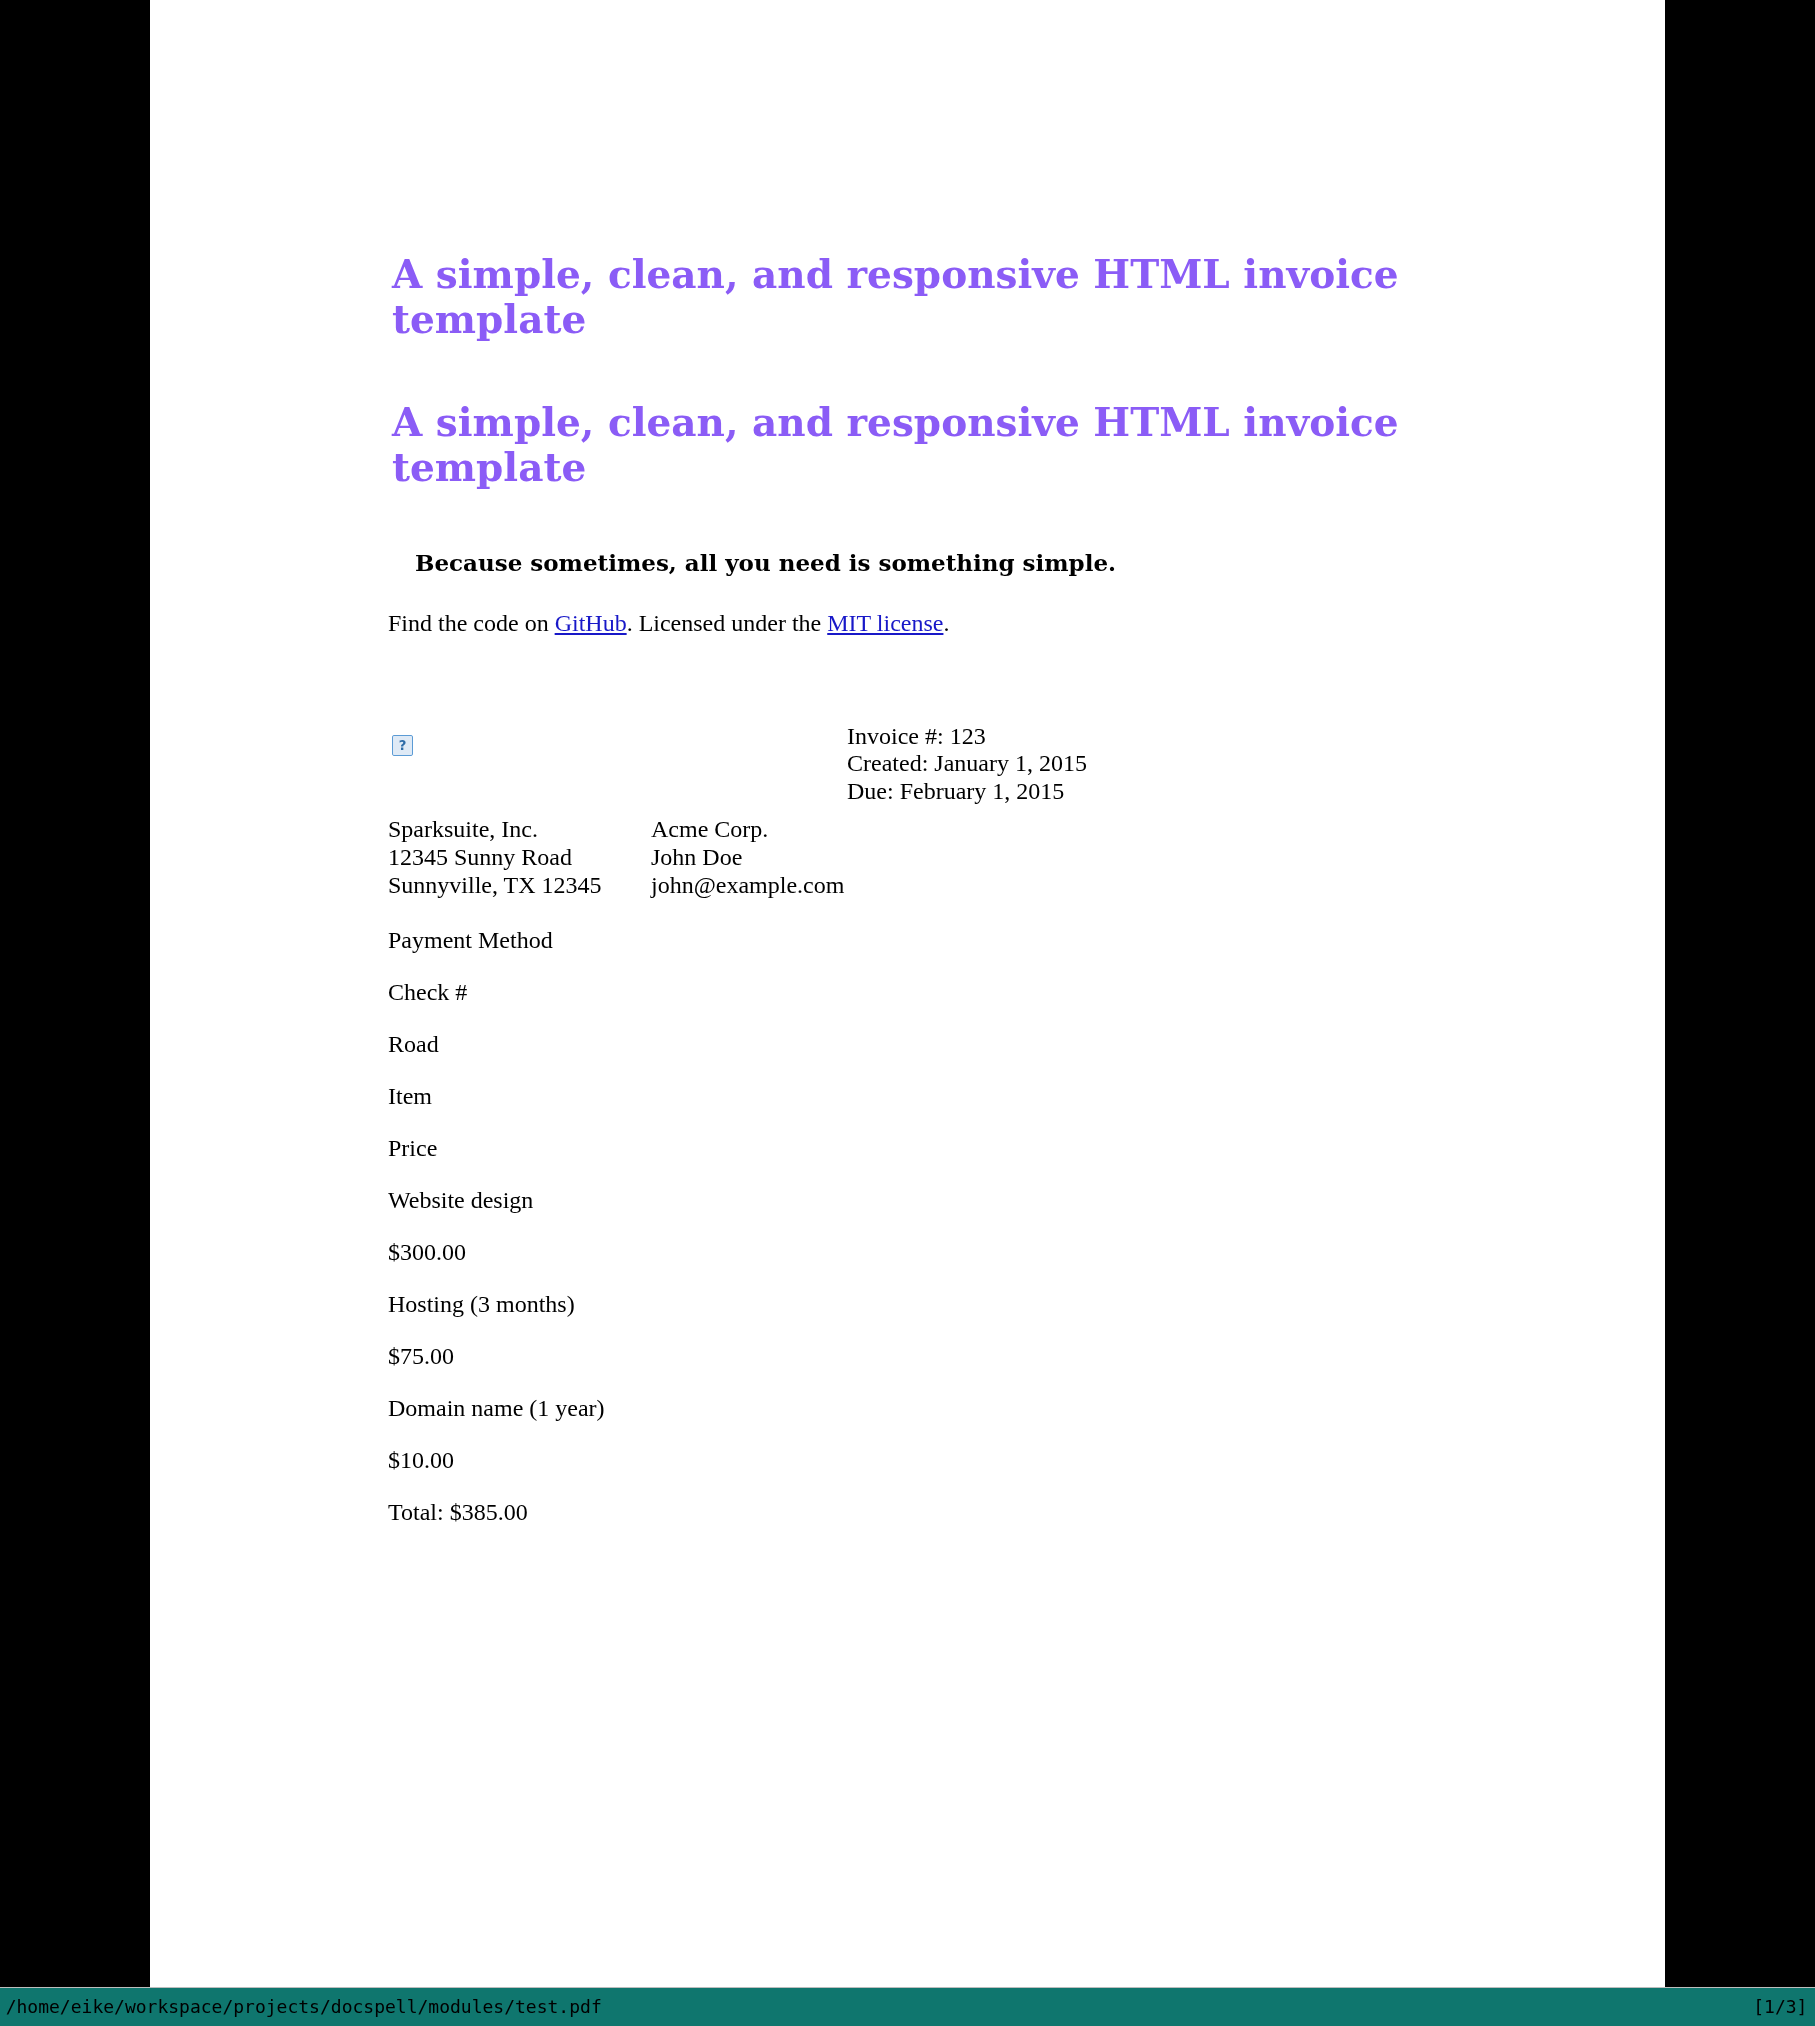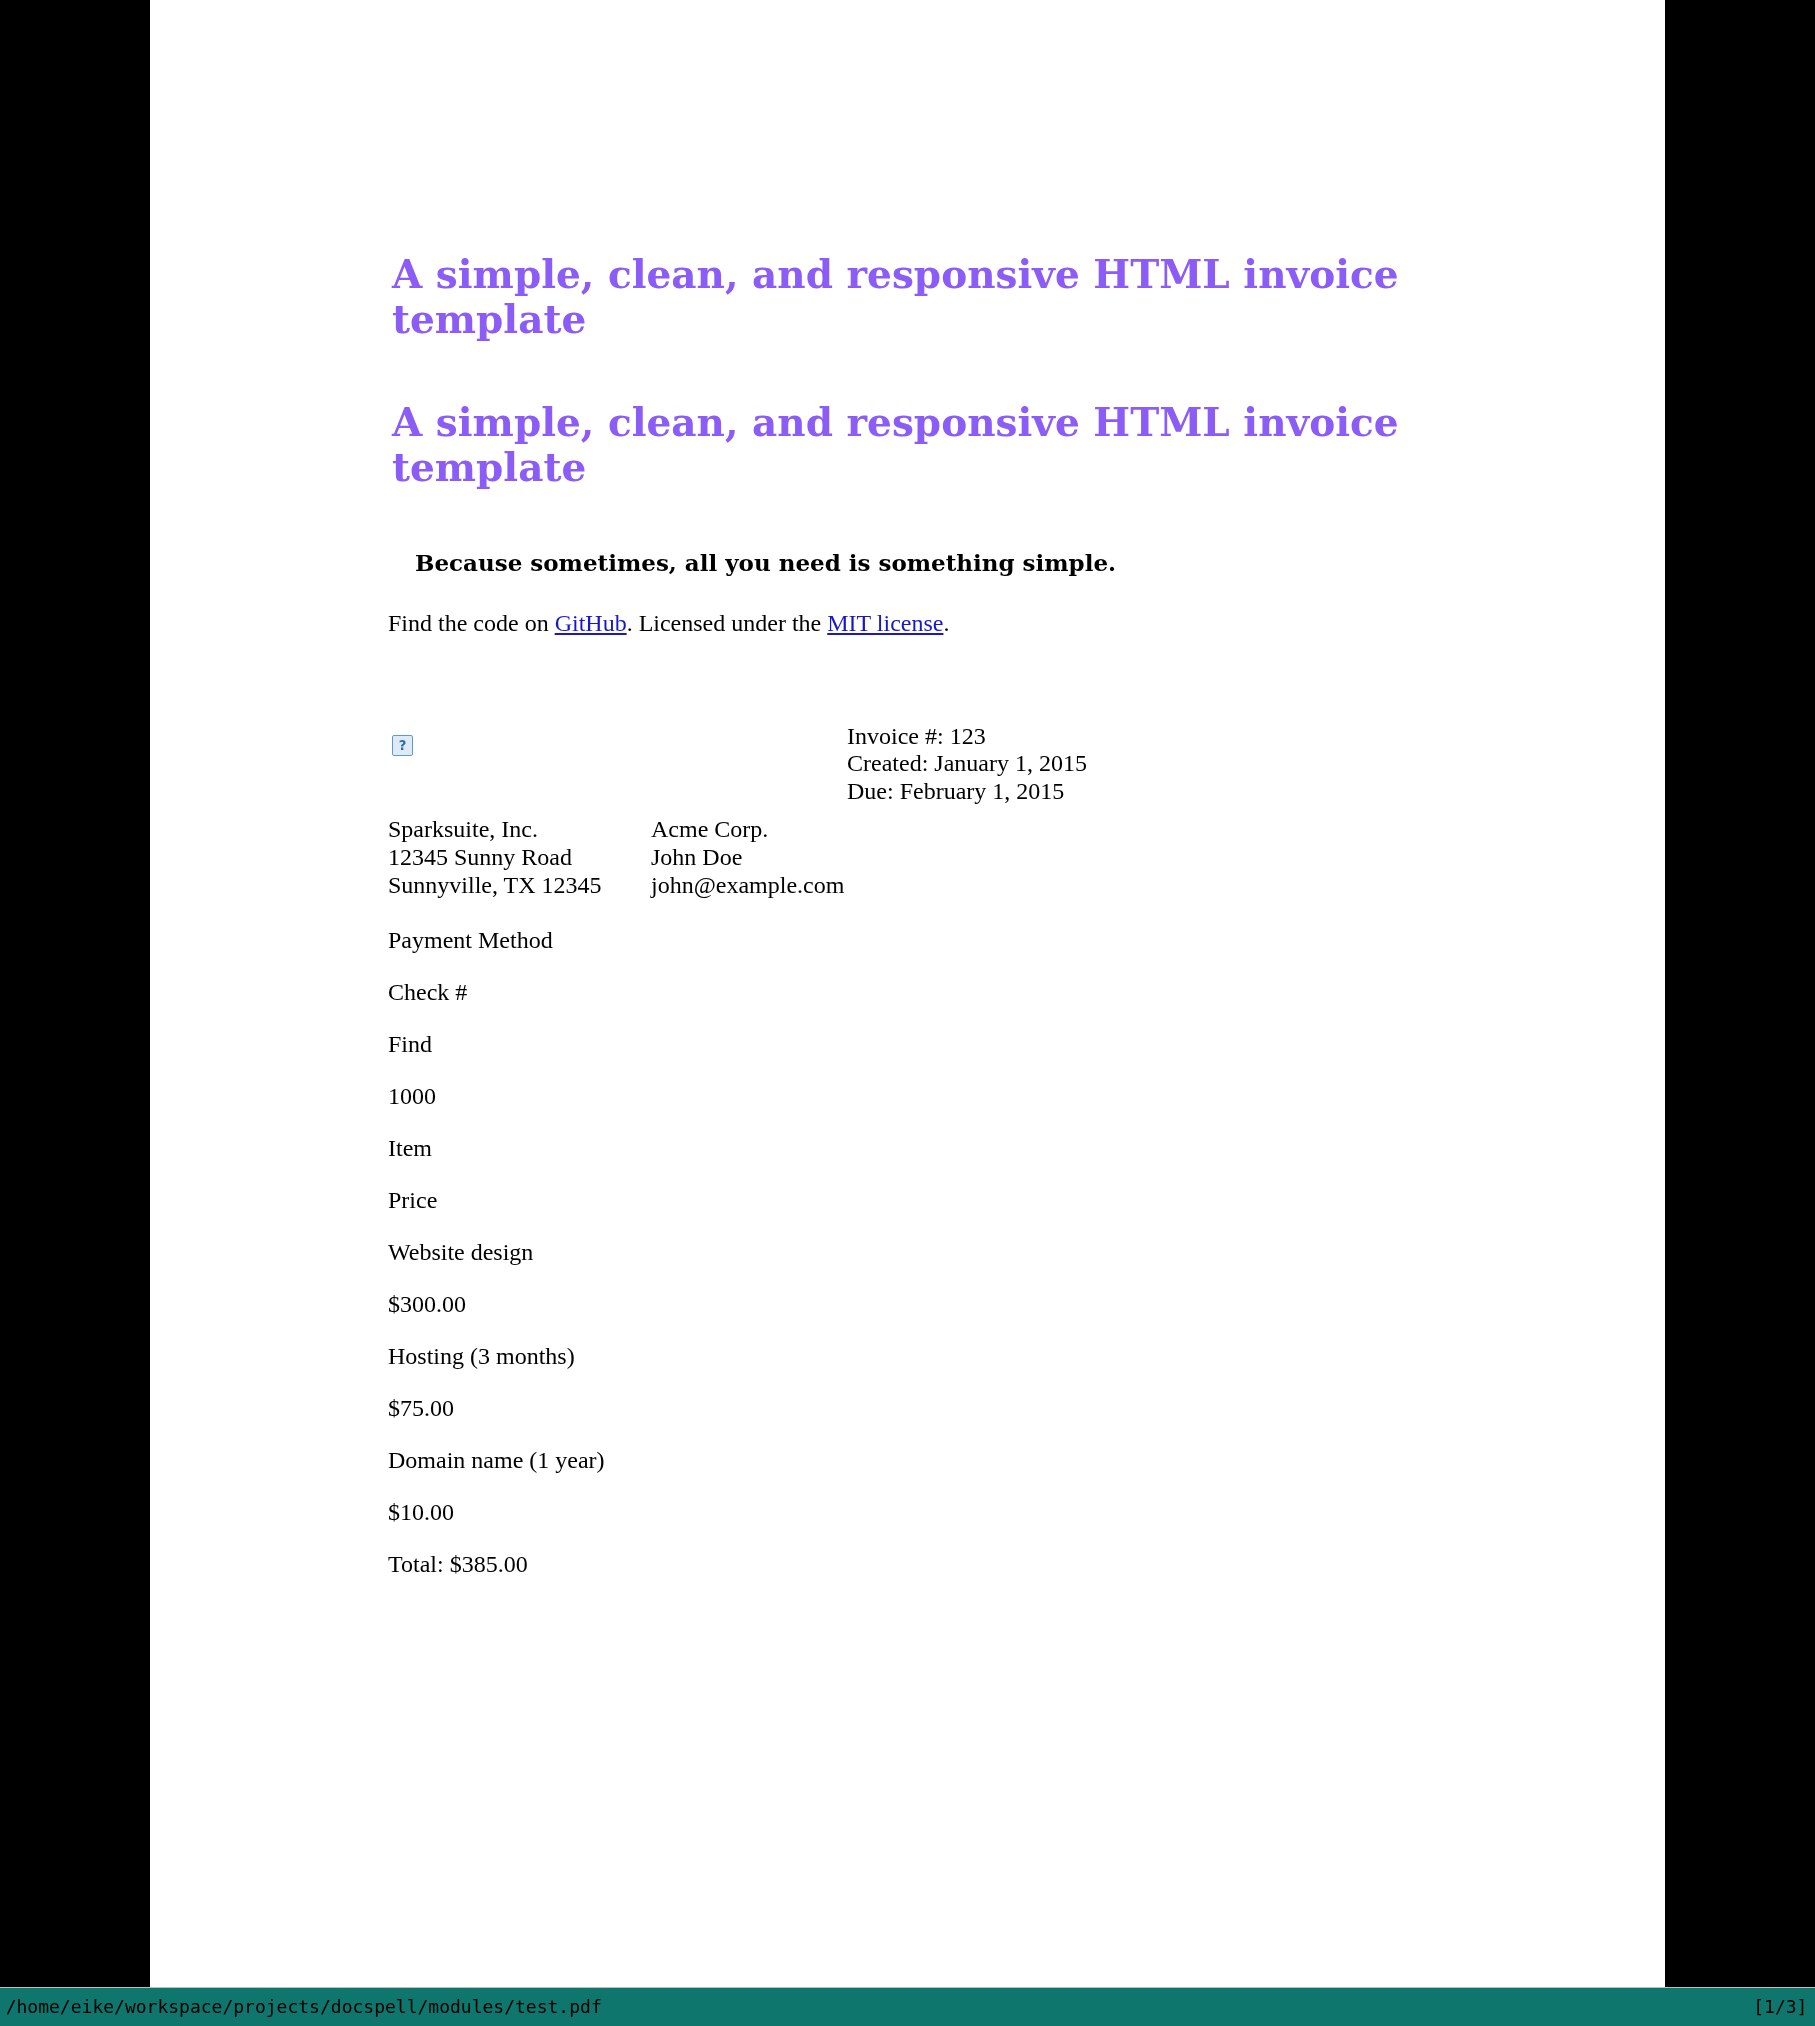--- a/index.html
+++ b/index.html
@@ -193,22 +193,21 @@
         <span class="col-left">12345 Sunny Road</span><span class="col-right">John Doe</span>
       </div>
       <div class="row">
         <span class="col-left">Sunnyville, TX 12345</span><span class="col-right">john@example.com</span>
       </div>
     </div>
 
     <div id="lines">
       <div class="line">Payment Method</div>
       <div class="line">Check #</div>
-      <div class="line">Find</div>
-      <div class="line">1000</div>
+      <div class="line">Road</div>
       <div class="line">Item</div>
       <div class="line">Price</div>
       <div class="line">Website design</div>
       <div class="line">$300.00</div>
       <div class="line">Hosting (3 months)</div>
       <div class="line">$75.00</div>
       <div class="line">Domain name (1 year)</div>
       <div class="line">$10.00</div>
       <div class="line">Total: $385.00</div>
     </div>

